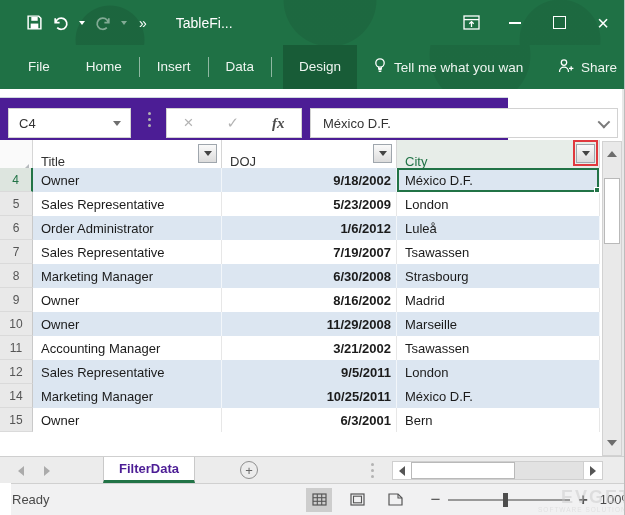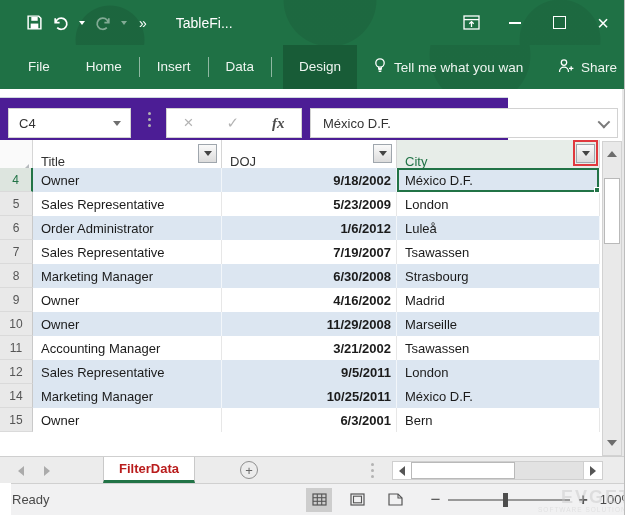--- a/index.html
+++ b/index.html
@@ -90,21 +90,21 @@
   .vs-thumb{position:absolute;left:1px;top:36px;width:16px;height:66px;background:#fff;border:1px solid #b9b9b9;box-sizing:border-box;}
   .edge{position:absolute;left:622px;top:89px;width:3px;height:426px;background:#e8e8e8;}
 
   
   .sheetbar{position:absolute;left:0;top:456px;width:625px;height:27px;background:#ececec;border-top:1px solid #cfcfcf;box-sizing:border-box;}
   .nav-tri{position:absolute;top:9px;width:0;height:0;}
   .nav-l{left:18px;border-top:5px solid transparent;border-bottom:5px solid transparent;border-right:6px solid #ababab;}
   .nav-r{left:44px;border-top:5px solid transparent;border-bottom:5px solid transparent;border-left:6px solid #ababab;}
   .sheettab{position:absolute;left:103px;top:0;height:26px;padding:0 15px;background:#fff;
     border-left:1px solid #c9c9c9;border-right:1px solid #c9c9c9;border-bottom:3px solid #217346;box-sizing:border-box;
-    display:flex;align-items:center;font-size:13px;font-weight:bold;color:#b91c1c;}
+    display:flex;align-items:center;font-size:13px;font-weight:bold;color:#4c1d95;}
   .addsheet{position:absolute;left:240px;top:4px;width:18px;height:18px;border:1px solid #8f8f8f;border-radius:50%;
     display:flex;align-items:center;justify-content:center;font-size:13px;color:#666;box-sizing:border-box;}
   .dotsep2{position:absolute;left:371px;top:6px;display:flex;flex-direction:column;gap:3px;}
   .dotsep2 i{width:3px;height:3px;border-radius:50%;background:#b3b3b3;}
   .hscroll{position:absolute;left:392px;top:4px;width:211px;height:19px;background:#e2e2e2;border:1px solid #cfcfcf;box-sizing:border-box;}
   .hs-btn{position:absolute;top:0;width:18px;height:17px;background:#fff;display:flex;align-items:center;justify-content:center;}
   .hs-l{left:0;border-right:1px solid #cfcfcf;}
   .hs-r{right:0;border-left:1px solid #cfcfcf;}
   .tri-l{width:0;height:0;border-top:5px solid transparent;border-bottom:5px solid transparent;border-right:6px solid #555;}
   .tri-r{width:0;height:0;border-top:5px solid transparent;border-bottom:5px solid transparent;border-left:6px solid #555;}
@@ -285,21 +285,21 @@
     <div class="row band">
       <div class="rh">8</div>
       <div class="c ct">Marketing Manager</div>
       <div class="c cd">6/30/2008</div>
       <div class="c cy">Strasbourg</div>
     </div>
 
     <div class="row">
       <div class="rh">9</div>
       <div class="c ct">Owner</div>
-      <div class="c cd">4/16/2002</div>
+      <div class="c cd">8/16/2002</div>
       <div class="c cy">Madrid</div>
     </div>
 
     <div class="row band">
       <div class="rh">10</div>
       <div class="c ct">Owner</div>
       <div class="c cd">11/29/2008</div>
       <div class="c cy">Marseille</div>
     </div>
 

